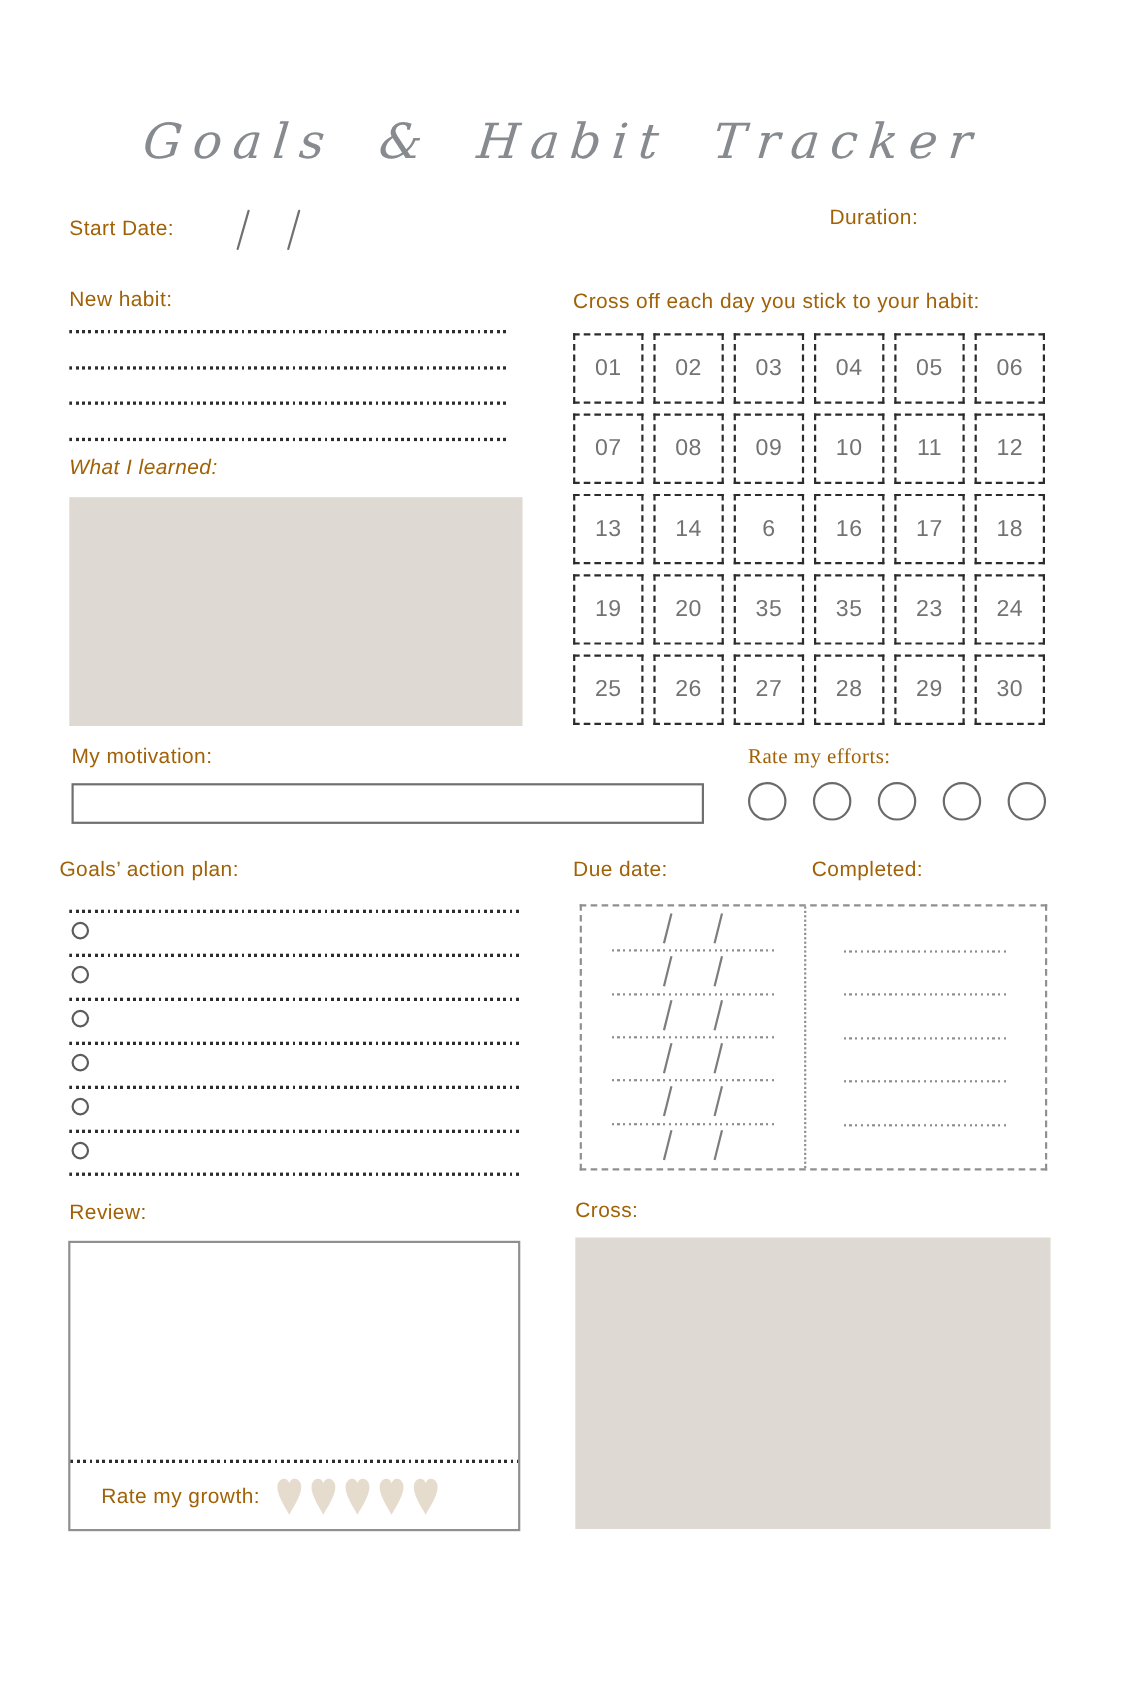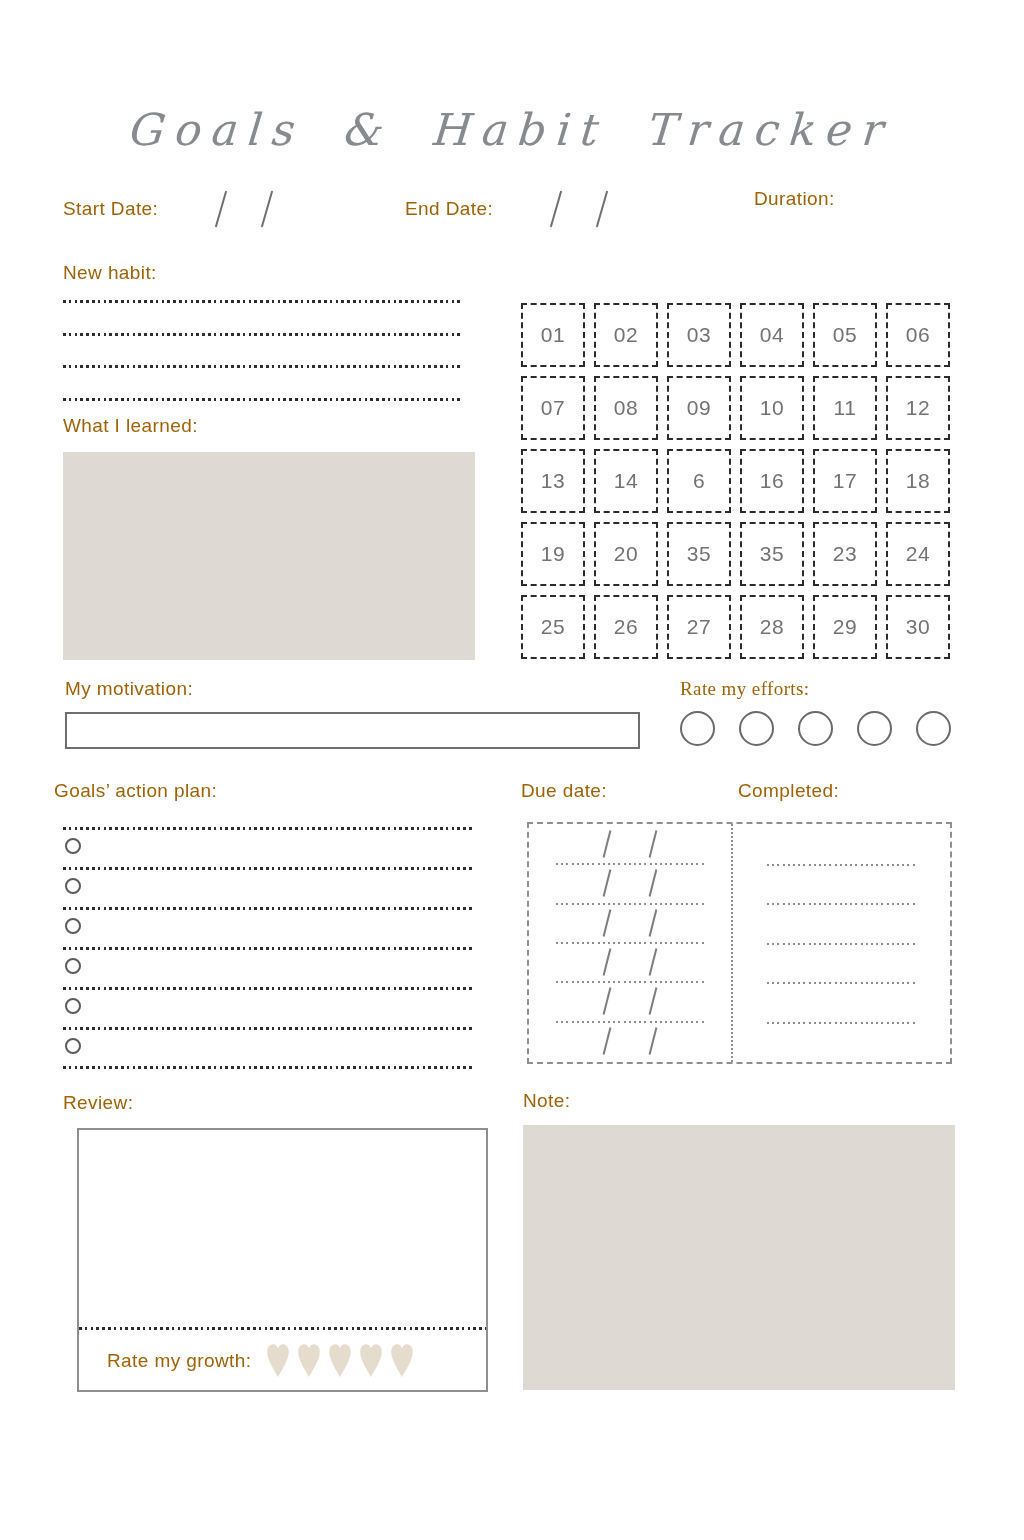--- a/index.html
+++ b/index.html
@@ -29,21 +29,21 @@
   .date-group .label { margin-right:18px; }
   
   .dotline-dark { height:3px; background:repeating-linear-gradient(90deg,#2d2d2d 0 2.6px,transparent 2.6px 5.8px); }
   .dotline-gray { height:2px; background:repeating-linear-gradient(90deg,#8d8d8d 0 2px,transparent 2px 5.2px); }
   
   #new-habit-label { position:absolute; left:63px; top:262px; }
   #new-habit-lines { position:absolute; left:63px; top:300px; width:400px; }
   #new-habit-lines .row { position:relative; height:32.5px; }
   #new-habit-lines .row .dotline-dark { position:absolute; top:0; left:0; right:0; }
   
-  #learned-label { position:absolute; left:63px; top:415px; }
+  #learned-label { position:absolute; left:63px; top:415px;font-style:italic; }
   #learned-box { position:absolute; left:63px; top:452px; width:412px; height:208px; background:#dedad3; }
   
   #grid-label { position:absolute; left:521px; top:264px; font-size:19px; }
   #habit-grid {
     position:absolute; left:521px; top:303px; width:429px;
     display:grid; grid-template-columns:repeat(6,64px); grid-auto-rows:64px; gap:9px;
   }
   .day-box {
     border:2px dashed #2c2c2c; display:flex; align-items:center; justify-content:center;
     background:#ffffff;
@@ -77,43 +77,38 @@
   .due-row { position:relative; height:39.5px; }
   .due-row .slashes { position:absolute; top:4px; left:0; width:100%; display:flex; justify-content:center; gap:44px; }
   .due-row .slash-sm { width:2px; height:28px; background:#7c7d7f; transform:rotate(14deg); }
   .due-row .dotline-gray { position:absolute; bottom:0; left:27px; width:150px; }
   .due-row:last-child .dotline-gray { display:none; }
   #completed-col { flex:1; display:flex; flex-direction:column; padding-top:2px; }
   .comp-row { position:relative; height:39.5px; }
   .comp-row .dotline-gray { position:absolute; bottom:0; left:50%; margin-left:-75px; width:150px; }
   
   #review-label { position:absolute; left:63px; top:1092px; }
-  #review-box { position:absolute; left:77px; top:1128px; width:411px; height:264px; border:2px solid #8f8f8f; background:#fff; }
+  #review-box { position:absolute; left:62px; top:1128px; width:411px; height:264px; border:2px solid #8f8f8f; background:#fff; }
   #review-dotline { position:absolute; left:0; right:0; top:197px; }
   #growth-row { position:absolute; left:28px; top:212px; display:flex; align-items:center; gap:14px; }
   #growth-hearts { display:flex; gap:5px; align-items:center; }
   .heart-svg { width:26px; height:38px; display:block; }
   
   #note-label { position:absolute; left:523px; top:1090px; }
   #note-box { position:absolute; left:523px; top:1125px; width:432px; height:265px; background:#dedad3; }
 </style>
 </head>
 <body>
 
 <div id="page">
 
   <div id="title">Goals &amp; Habit Tracker</div>
 
   <div class="date-group" id="date-start">
     <span class="label">Start Date:</span>
-    <div class="slash"></div>
-    <div class="slash"></div>
-  </div>
-  <div class="date-group" id="date-end">
-    <span class="label">End Date:</span>
     <div class="slash"></div>
     <div class="slash"></div>
   </div>
   <div class="date-group" id="date-duration">
     <span class="label">Duration:</span>
     <div class="slash"></div>
     <div class="slash"></div>
   </div>
 
   <div class="label" id="new-habit-label">New habit:</div>
@@ -128,20 +123,21 @@
         <div class="dotline-dark"></div>
       </div>
       <div class="row">
         <div class="dotline-dark"></div>
       </div>
     </div>
 
   <div class="label" id="learned-label">What I learned:</div>
   <div id="learned-box"></div>
 
+  <div class="label" id="grid-label">Cross off each day you stick to your habit:</div>
   <div id="habit-grid">
       <div class="day-box">
       <span class="day-num">01</span>
     </div>
       <div class="day-box">
       <span class="day-num">02</span>
     </div>
       <div class="day-box">
       <span class="day-num">03</span>
     </div>
@@ -353,16 +349,16 @@
           <svg class="heart-svg" viewBox="0 0 24 34" xmlns="http://www.w3.org/2000/svg">
           <path d="M12 32 C11 29 2 17 2 8.5 C2 3.6 5.2 1.5 7.6 1.5 C9.7 1.5 11.3 3.2 12 5.2 C12.7 3.2 14.3 1.5 16.4 1.5 C18.8 1.5 22 3.6 22 8.5 C22 17 13 29 12 32 Z" fill="#e6dccd"></path>
         </svg>
           <svg class="heart-svg" viewBox="0 0 24 34" xmlns="http://www.w3.org/2000/svg">
           <path d="M12 32 C11 29 2 17 2 8.5 C2 3.6 5.2 1.5 7.6 1.5 C9.7 1.5 11.3 3.2 12 5.2 C12.7 3.2 14.3 1.5 16.4 1.5 C18.8 1.5 22 3.6 22 8.5 C22 17 13 29 12 32 Z" fill="#e6dccd"></path>
         </svg>
         </div>
     </div>
   </div>
 
-  <div class="label" id="note-label">Note:</div>
+  <div class="label" id="note-label">Cross:</div>
   <div id="note-box"></div>
 
 </div>
 
 </body></html>

